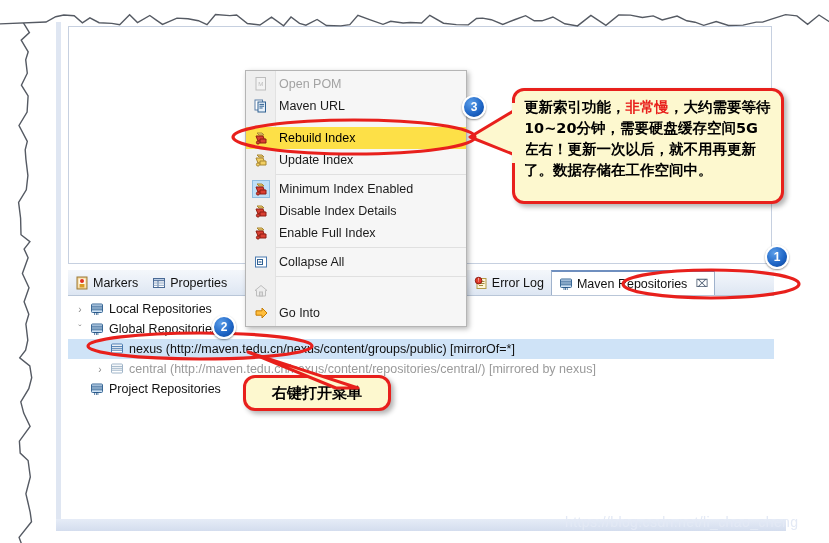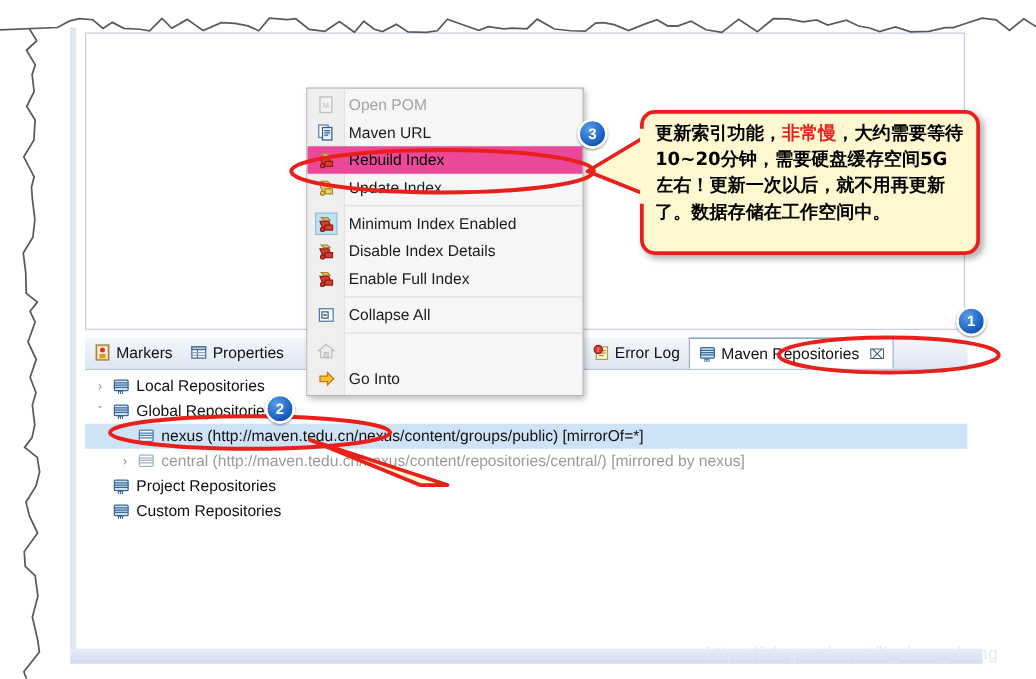--- a/index.html
+++ b/index.html
@@ -32,21 +32,21 @@
   
   .view-stack{
     position:absolute;left:68px;top:270px;width:706px;height:250px;
     background:#ffffff;
     box-sizing:border-box;
   }
   .tabbar{
     position:absolute;left:0;top:0;width:100%;height:26px;
     background:linear-gradient(to bottom,#f4f7fb 0%,#e8eef7 55%,#dde6f2 100%);
     border-bottom:1px solid #b9c6d8;
-    display:flex;align-items:flex-end;
+    display:flex;align-items:center;
     box-sizing:border-box;
     font-size:12.5px;color:#1b1b1b;
     white-space:nowrap;
     overflow:hidden;
   }
   .tab{
     display:flex;align-items:center;gap:4px;
     padding:0 7px;height:26px;box-sizing:border-box;
     color:#111;
   }
@@ -100,21 +100,21 @@
     position:absolute;left:0;top:0;bottom:0;width:29px;background:#efefef;
     border-right:1px solid #e2e2e2;
   }
   .mi{
     position:relative;height:22px;display:flex;align-items:center;
     padding-left:0;z-index:2;
   }
   .mi .mico{width:29px;flex:0 0 29px;display:flex;align-items:center;justify-content:center;}
   .mi .mtext{padding-left:4px;}
   .mi.disabled .mtext{color:#a3a3a3;}
-  .mi.hl{background:#ec4899;}
+  .mi.hl{background:#fde047;margin-top:10px;}
   .mi.hl .mtext{color:#000;}
   .msep{height:1px;background:#e0e0e0;margin:3px 0 3px 30px;position:relative;z-index:2;}
   .mi .icobox{width:16px;height:16px;display:block;}
   .mi.iconsel .icobox{background:#bfe0f7;outline:1px solid #8fbde0;}
 
   
   .callout{
     position:absolute;
     background:#fdf8cf;
     border:3px solid #e8201c;
@@ -310,33 +310,20 @@
             <rect x="1.5" y="2" width="11" height="8.5" rx="1" fill="#cfe3f5" stroke="#3a6896"></rect>
             <line x1="1.5" y1="4.2" x2="12.5" y2="4.2" stroke="#3a6896"></line>
             <line x1="1.5" y1="6.0" x2="12.5" y2="6.0" stroke="#3a6896"></line>
             <line x1="1.5" y1="7.8" x2="12.5" y2="7.8" stroke="#3a6896"></line>
             <text x="4" y="13.4" font-size="5.2" fill="#1d4f82" font-family="Liberation Sans" font-weight="bold">m</text>
           </svg>
         </span>
         <span>Project Repositories</span>
       </div>
 
-      <div class="trow">
-        <span class="arrow"></span>
-        <span class="repo-ico">
-          <svg width="15" height="14" viewBox="0 0 15 14">
-            <rect x="1.5" y="2" width="11" height="8.5" rx="1" fill="#cfe3f5" stroke="#3a6896"></rect>
-            <line x1="1.5" y1="4.2" x2="12.5" y2="4.2" stroke="#3a6896"></line>
-            <line x1="1.5" y1="6.0" x2="12.5" y2="6.0" stroke="#3a6896"></line>
-            <line x1="1.5" y1="7.8" x2="12.5" y2="7.8" stroke="#3a6896"></line>
-            <text x="4" y="13.4" font-size="5.2" fill="#1d4f82" font-family="Liberation Sans" font-weight="bold">m</text>
-          </svg>
-        </span>
-        <span>Custom Repositories</span>
-      </div>
 
     </div>
   </div>
 
   <div class="ctxmenu">
     <div class="gutter"></div>
 
     <div class="mi disabled">
       <span class="mico">
         <svg class="icobox" viewBox="0 0 16 16">
@@ -465,20 +452,23 @@
   </svg>
 
   <svg class="tail" style="left:240px;top:348px;width:130px;height:44px;">
     <path d="M118 40 L8 4 L96 40 Z" fill="#fdf8cf" stroke="#e8201c" stroke-width="3" stroke-linejoin="round"></path>
   </svg>
 
   <div class="callout" id="callout-main">
     <span>更新索引功能，</span><span class="hot">非常慢</span><span>，大约需</span><span>要等待10~20分钟，需要硬盘缓存空间5G左右！更新一次以后，就不用再更新了。数据存储在工作空间中。</span>
   </div>
 
+  <div class="callout" id="callout-small">
+    <span>右键打开菜单</span>
+  </div>
 
   <svg class="ell" style="left:228px;top:115px;width:252px;height:44px;">
     <ellipse cx="126" cy="22" rx="121" ry="17" fill="none" stroke="#e8201c" stroke-width="3.2"></ellipse>
   </svg>
 
   <svg class="ell" style="left:620px;top:266px;width:182px;height:36px;">
     <ellipse cx="91" cy="18" rx="88" ry="14" fill="none" stroke="#e8201c" stroke-width="3.2"></ellipse>
   </svg>
 
   <svg class="ell" style="left:85px;top:329px;width:230px;height:34px;">

